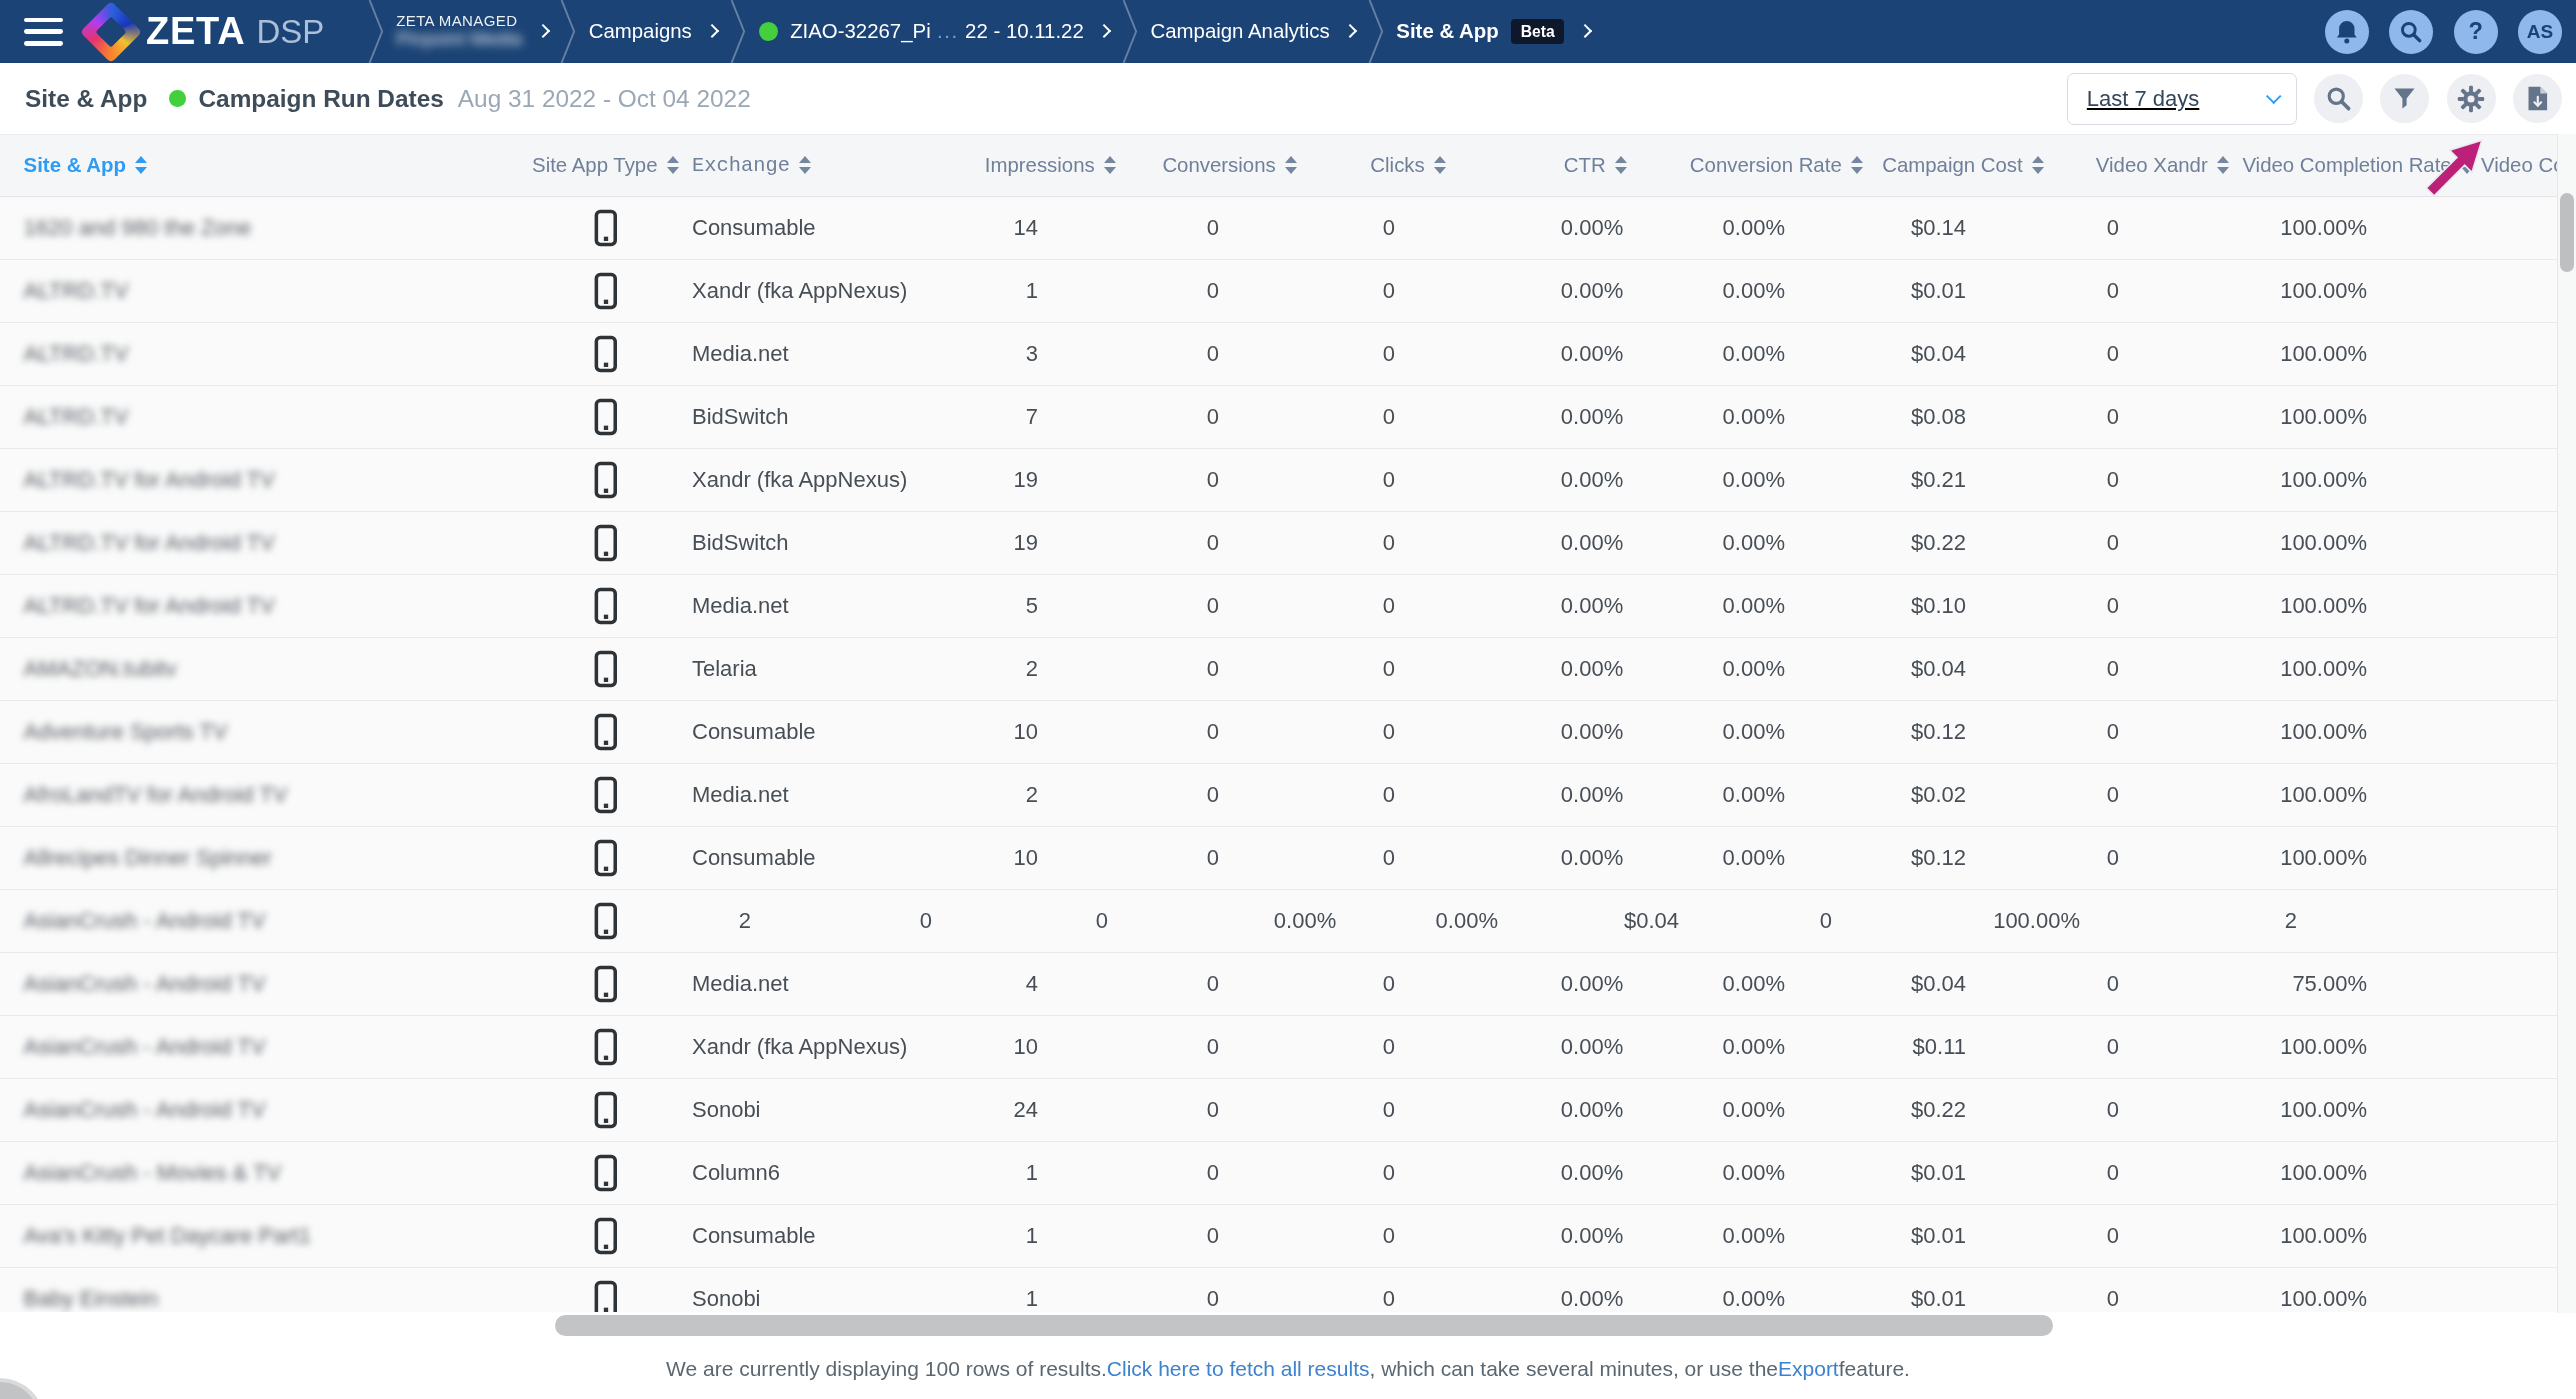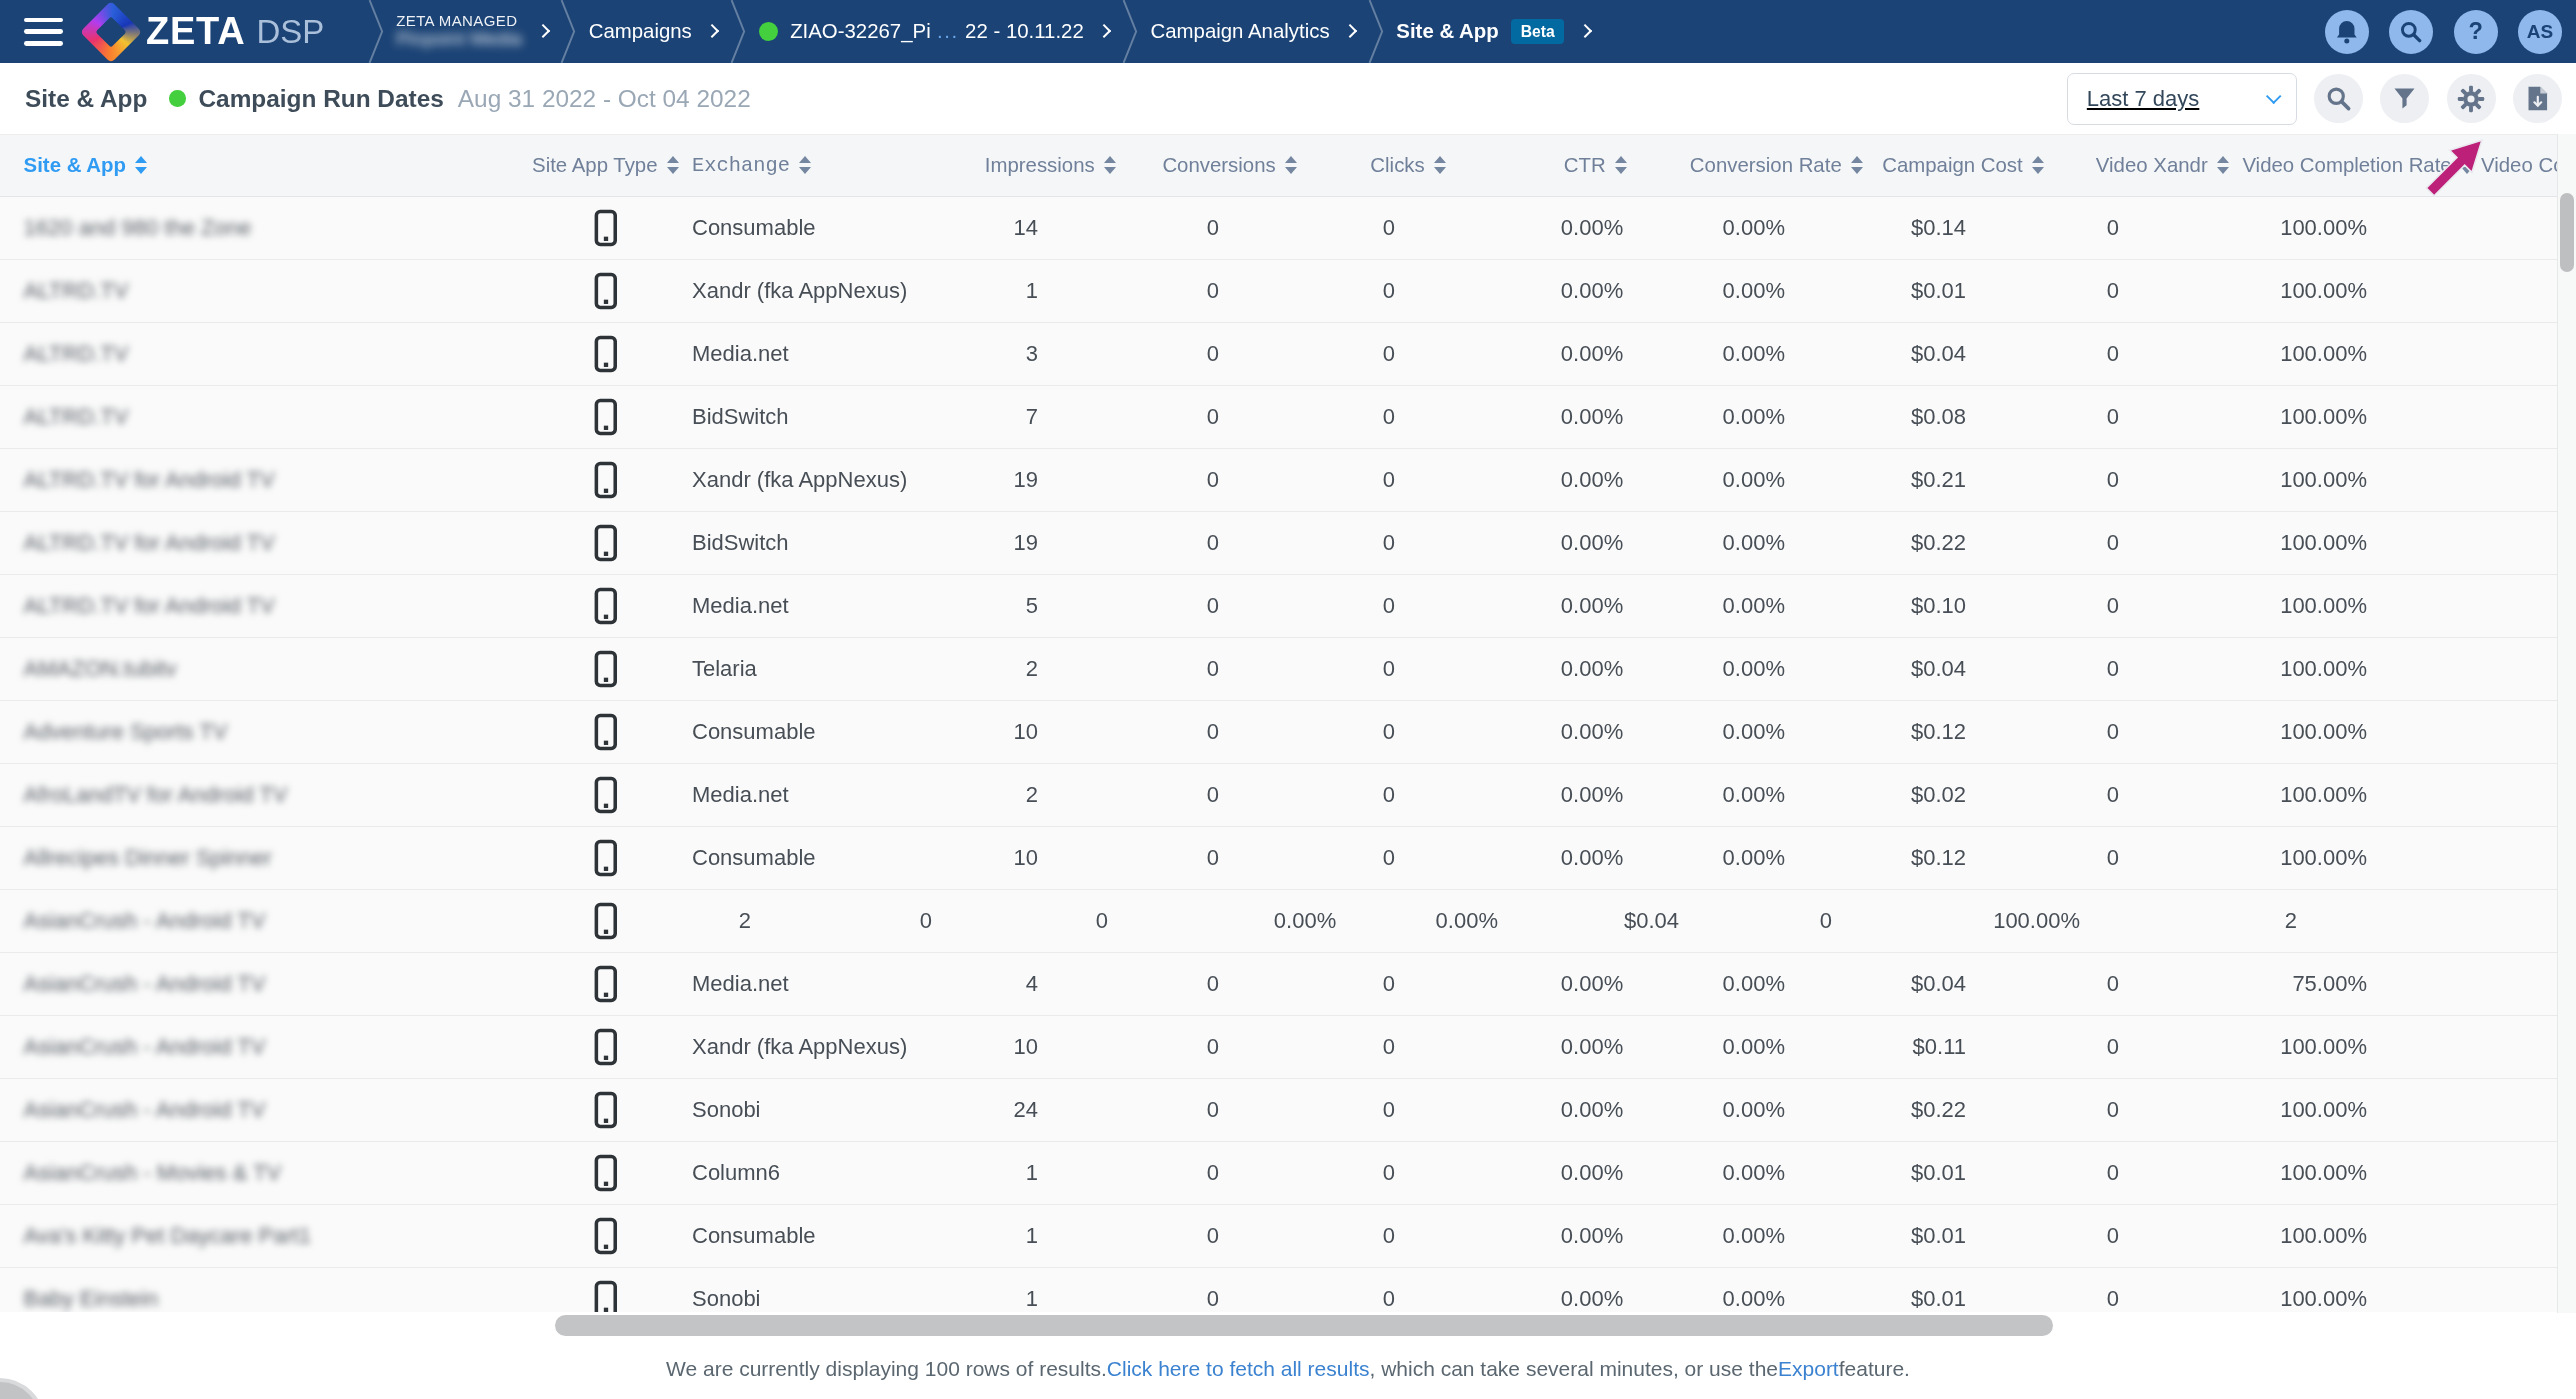--- a/index.html
+++ b/index.html
@@ -25,21 +25,21 @@
   .crumb-sep { width:15.7px; height:63px; margin:0 12.6px; }
   .crumb { display:flex; align-items:center; font-size:20.4px; white-space:nowrap; cursor:pointer; }
   .crumb-stack { display:flex; flex-direction:column; justify-content:center; line-height:1.1; }
   .crumb-eyebrow { font-size:15px; letter-spacing:0.4px; color:rgba(255,255,255,.92); }
   .crumb-blur { font-size:19px; color:rgba(255,255,255,.9); filter:blur(4.7px); }
   .chev { width:10.2px; height:10.2px; border-top:2.4px solid #fff; border-right:2.4px solid #fff;
           transform:rotate(45deg); margin-left:15.7px; flex:0 0 auto; }
   .dot { width:19px; height:19px; border-radius:50%; background:#43cf3e; margin-right:12.6px; flex:0 0 auto; }
   .ellipsis-blue { color:#6aa6ea; margin:0 6.3px; letter-spacing:1.6px; }
   .crumb-bold { font-weight:bold; }
-  .beta-badge { background:#0369a1; color:#fff; font-size:15.7px; padding:3.1px 9.4px; border-radius:3.9px;
+  .beta-badge { background:#0f172a; color:#fff; font-size:15.7px; padding:3.1px 9.4px; border-radius:3.9px;
                 margin-left:12.6px; font-weight:bold; }
 
   .top-actions { margin-left:auto; display:flex; align-items:center; gap:20.4px; padding-right:14px; }
   .tcircle { width:44px; height:44px; border-radius:50%; background:#8fb8ec; color:#1b4375;
              display:flex; align-items:center; justify-content:center; cursor:pointer;
              font-weight:bold; font-size:19px; flex:0 0 auto; }
 
   
   .subheader { position:absolute; left:0; top:63px; width:2576px; height:71px; background:#fff;
                display:flex; align-items:center; }

